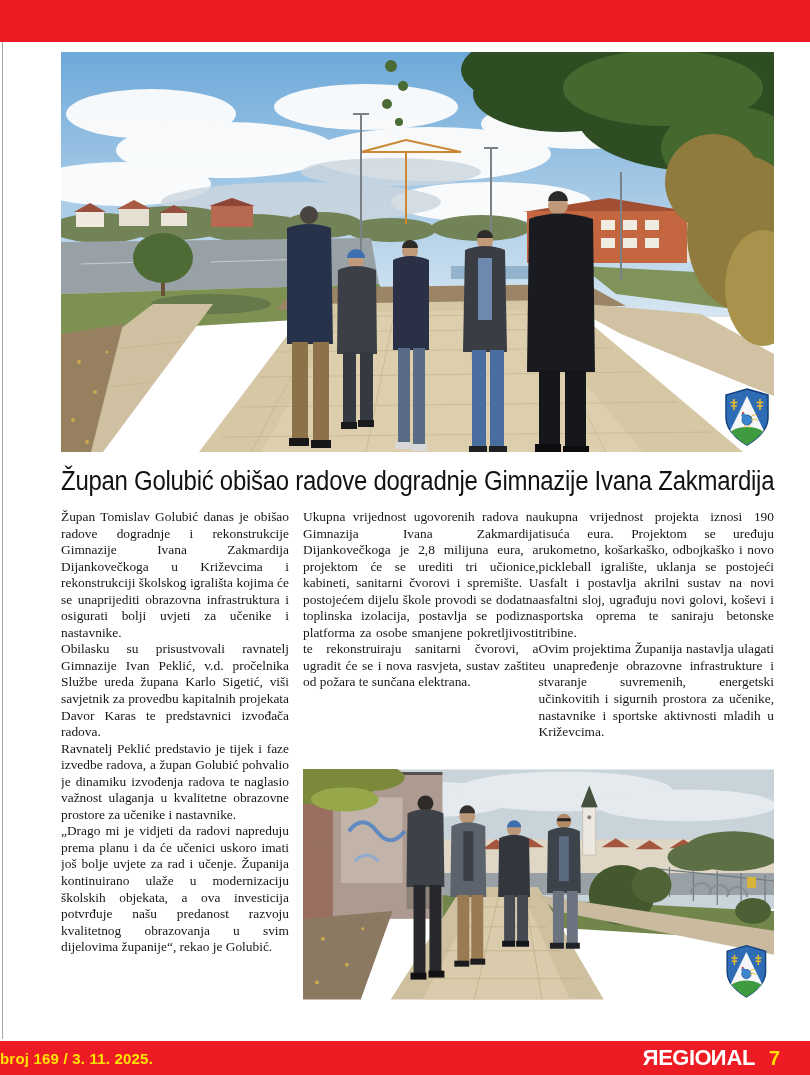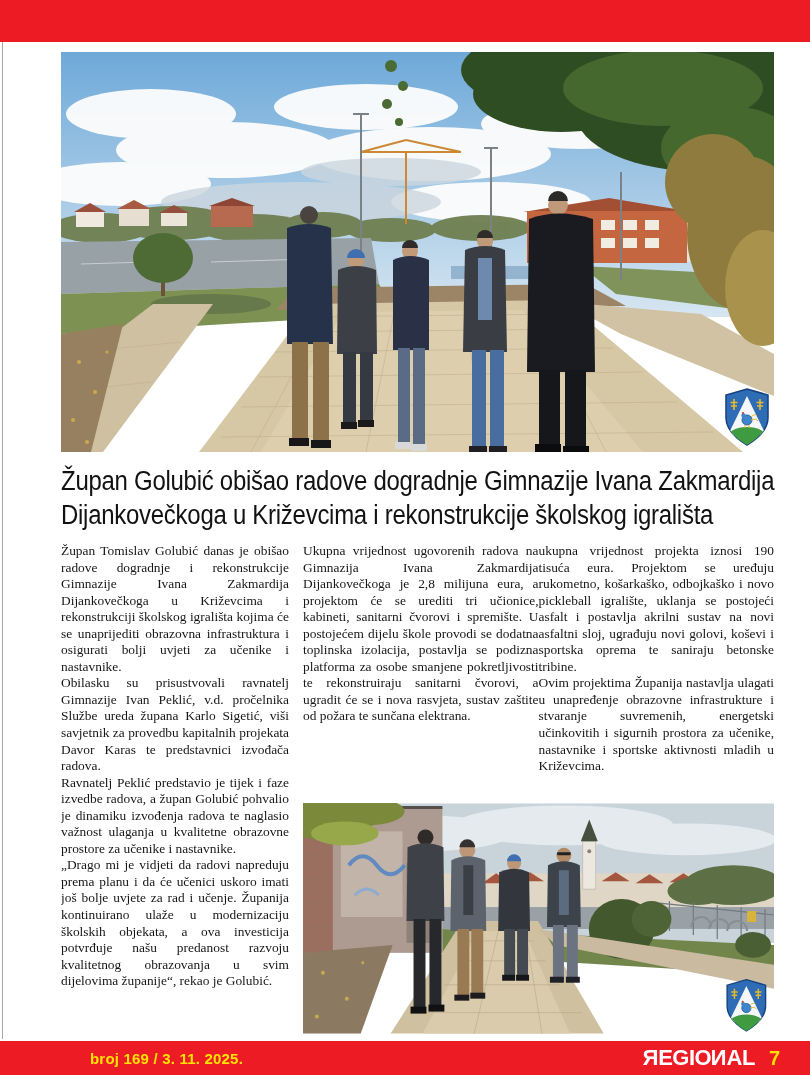--- a/index.html
+++ b/index.html
@@ -16,21 +16,21 @@
   .hl-wrap{display:block;height:34px;}
   .cols{display:flex;gap:14px;margin-top:14px;}
   .colA{width:228px;height:488px;overflow:hidden;}
   .colRight{flex:1;min-width:0;}
   .cols2{display:flex;gap:0;height:254px;overflow:hidden;}
   .cols2 .col{flex:1;min-width:0;}
   .page p{margin:0;font-size:13.4px;line-height:16.55px;text-align:justify;color:#161616;}
   .photo-bottom{margin-top:6px;width:471px;height:231px;overflow:hidden;}
   .footer-bar{position:absolute;left:0;bottom:0;width:810px;height:34px;background:#ED1C24;
               display:flex;align-items:center;font-family:"Liberation Sans",sans-serif;}
-  .issue{margin-left:90px;color:#FFE300;font-weight:700;font-size:15px;letter-spacing:.2px;}
+  .issue{color:#FFE300;font-weight:700;font-size:15px;letter-spacing:.2px;}
   .f-spacer{flex:1;}
   .logo{color:#ffffff;font-weight:700;font-size:22px;letter-spacing:-0.5px;white-space:nowrap;}
   .logo .mir{display:inline-block;transform:scaleX(-1);}
   .pagenum{color:#FFE300;font-weight:700;font-size:20px;margin:0 30px 0 14px;}
 </style>
 </head>
 <body>
 
 <div class="page">
   <div class="top-bar"></div>
@@ -252,21 +252,20 @@
             <circle cx="18" cy="25" r="1.1" fill="#cc3333"></circle>
             <path d="M26 29 q4 -4 6 -1 M26 32 q5 -2 7 1" stroke="#e6b92f" stroke-width="1" fill="none"></path>
             <path d="M20 37 v3 M24 37 v3" stroke="#e6b92f" stroke-width="1"></path>
           </g>
         </g>
       </svg>
     </div>
 
     <h1 class="headline">
       <span class="hl-wrap"><span class="hl-line fit" style="transform: scaleX(0.88792);">Župan Golubić obišao radove dogradnje Gimnazije Ivana Zakmardija</span></span>
-      <span class="hl-wrap"><span class="hl-line fit" style="transform: scaleX(0.88792);">Dijankovečkoga u Križevcima i rekonstrukcije školskog igrališta</span></span>
     </h1>
 
     <div class="cols">
       <div class="colA">
         <p>Župan Tomislav Golubić danas je obišao radove dogradnje i rekonstrukcije Gimnazije Ivana Zakmardija Dijankovečkoga u Križevcima i rekonstrukciji školskog igrališta kojima će se unaprijediti obrazovna infrastruktura i osigurati bolji uvjeti za učenike i nastavnike.</p>
         <p>Obilasku su prisustvovali ravnatelj Gimnazije Ivan Peklić, v.d. pročelnika Službe ureda župana Karlo Sigetić, viši savjetnik za provedbu kapitalnih projekata Davor Karas te predstavnici izvođača radova.</p>
         <p>Ravnatelj Peklić predstavio je tijek i faze izvedbe radova, a župan Golubić pohvalio je dinamiku izvođenja radova te naglasio važnost ulaganja u kvalitetne obrazovne prostore za učenike i nastavnike.</p>
         <p>„Drago mi je vidjeti da radovi napreduju prema planu i da će učenici uskoro imati još bolje uvjete za rad i učenje. Županija kontinuirano ulaže u modernizaciju školskih objekata, a ova investicija potvrđuje našu predanost razvoju kvalitetnog obrazovanja u svim dijelovima županije“, rekao je Golubić.</p>
       </div>
       <div class="colRight">

